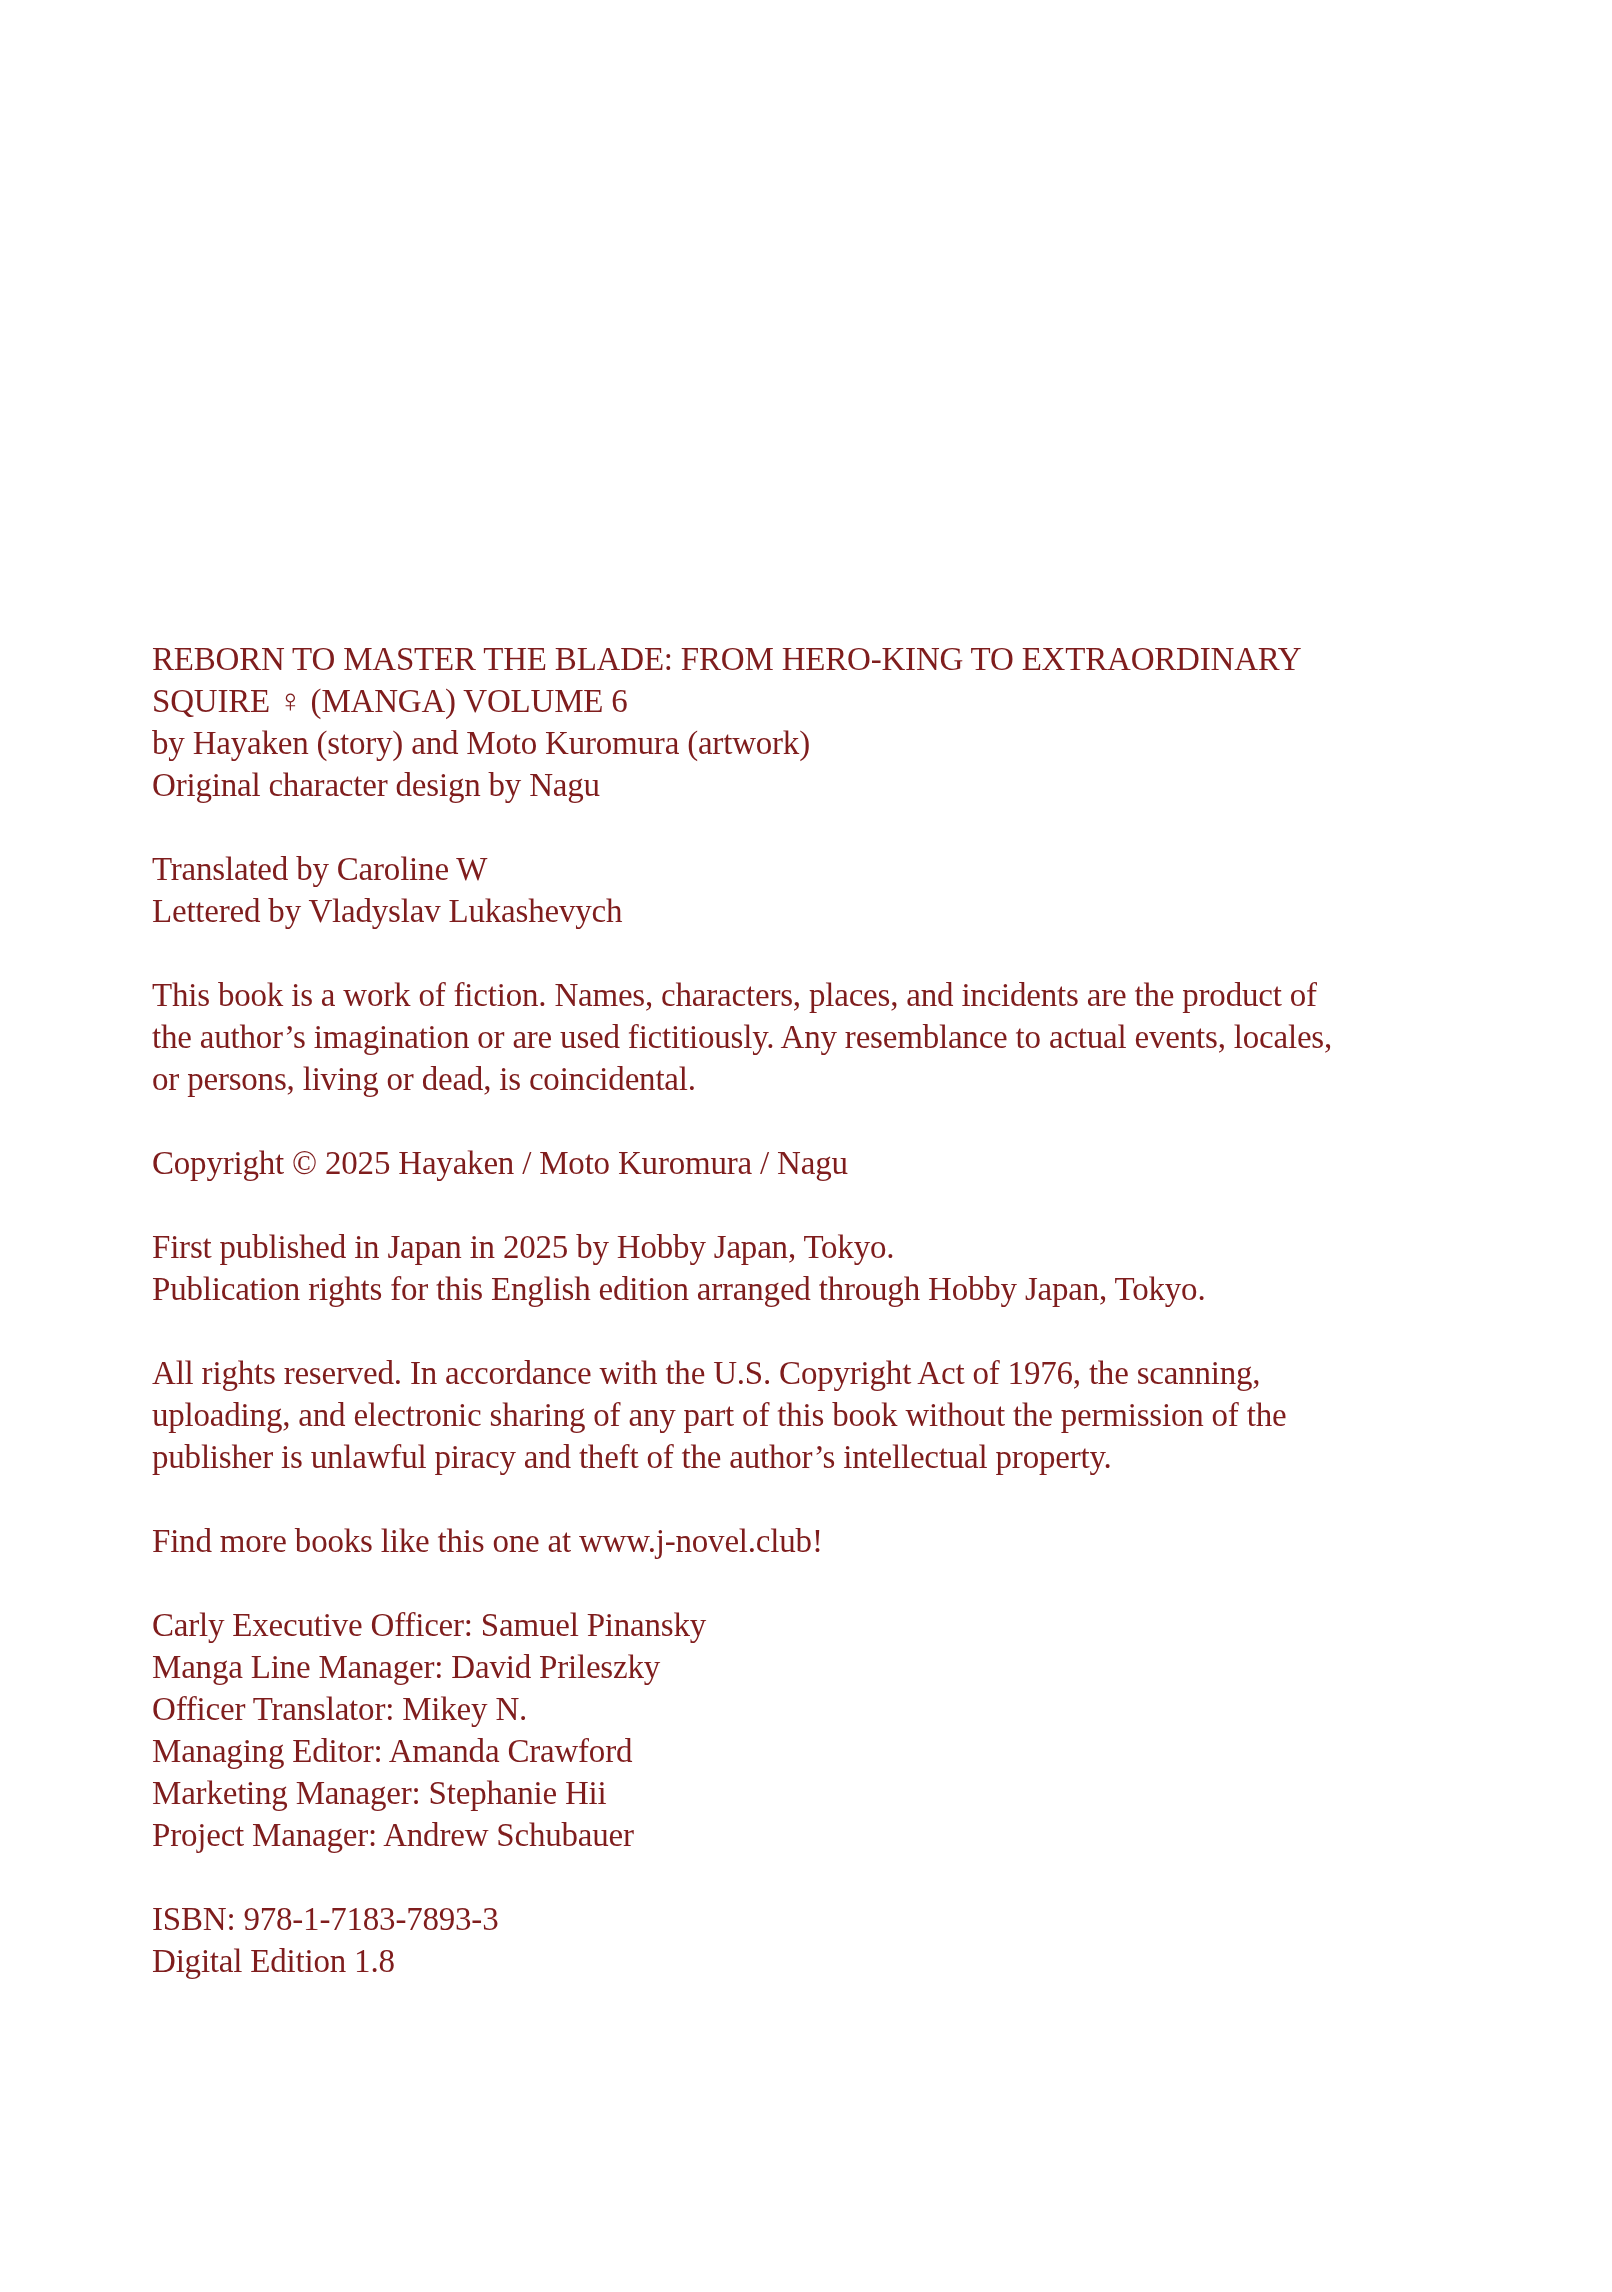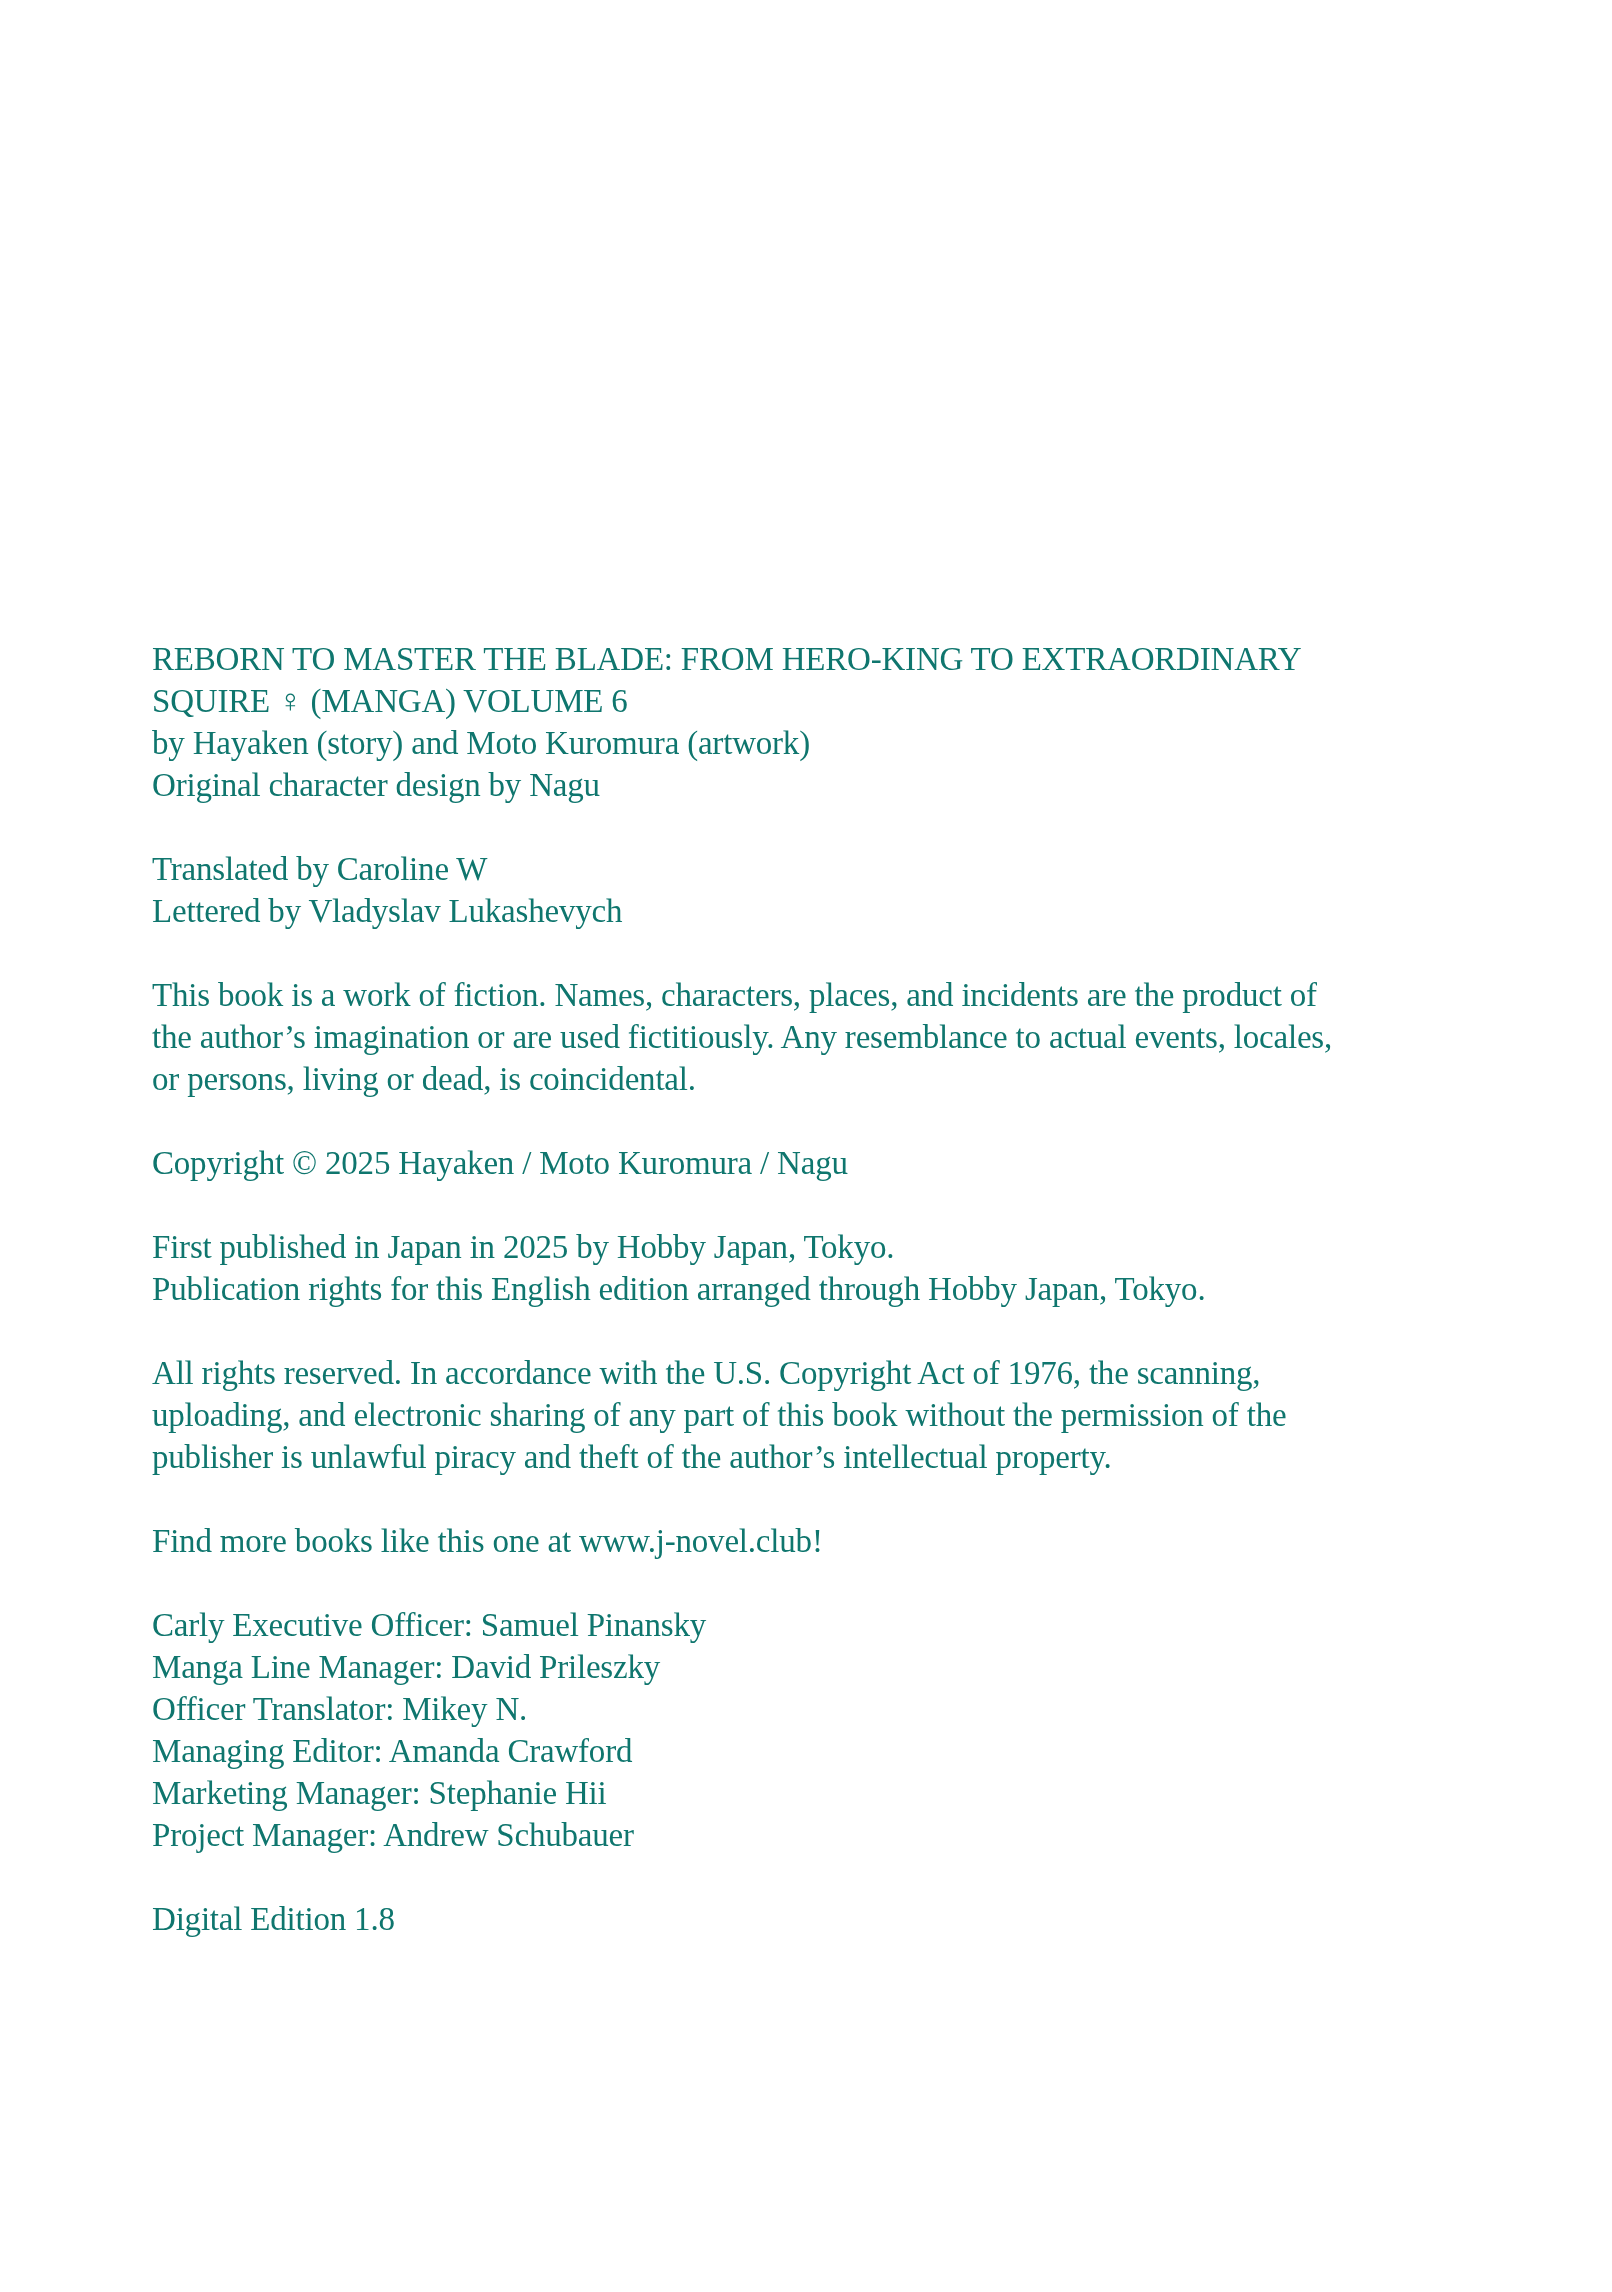--- a/index.html
+++ b/index.html
@@ -7,21 +7,21 @@
     padding: 0;
     background: #ffffff;
   }
   .page {
     position: relative;
     width: 1588px;
     height: 2293px;
     background: #ffffff;
     overflow: hidden;
     font-family: "Liberation Serif", "DejaVu Serif", serif;
-    color: #0f766e;
+    color: #7f1d1d;
   }
   .content {
     position: absolute;
     left: 152px;
     top: 638px;
     font-size: 33px;
     line-height: 42px;
     letter-spacing: -0.2px;
   }
   .block {
@@ -77,18 +77,19 @@
     <section class="block">
       <div class="line">Carly Executive Officer: Samuel Pinansky</div>
       <div class="line">Manga Line Manager: David Prileszky</div>
       <div class="line">Officer Translator: Mikey N.</div>
       <div class="line">Managing Editor: Amanda Crawford</div>
       <div class="line">Marketing Manager: Stephanie Hii</div>
       <div class="line">Project Manager: Andrew Schubauer</div>
     </section>
 
     <section class="block">
+      <div class="line">ISBN: 978-1-7183-7893-3</div>
       <div class="line">Digital Edition 1.8</div>
     </section>
 
   </main>
 </div>
 
 
 </body></html>

